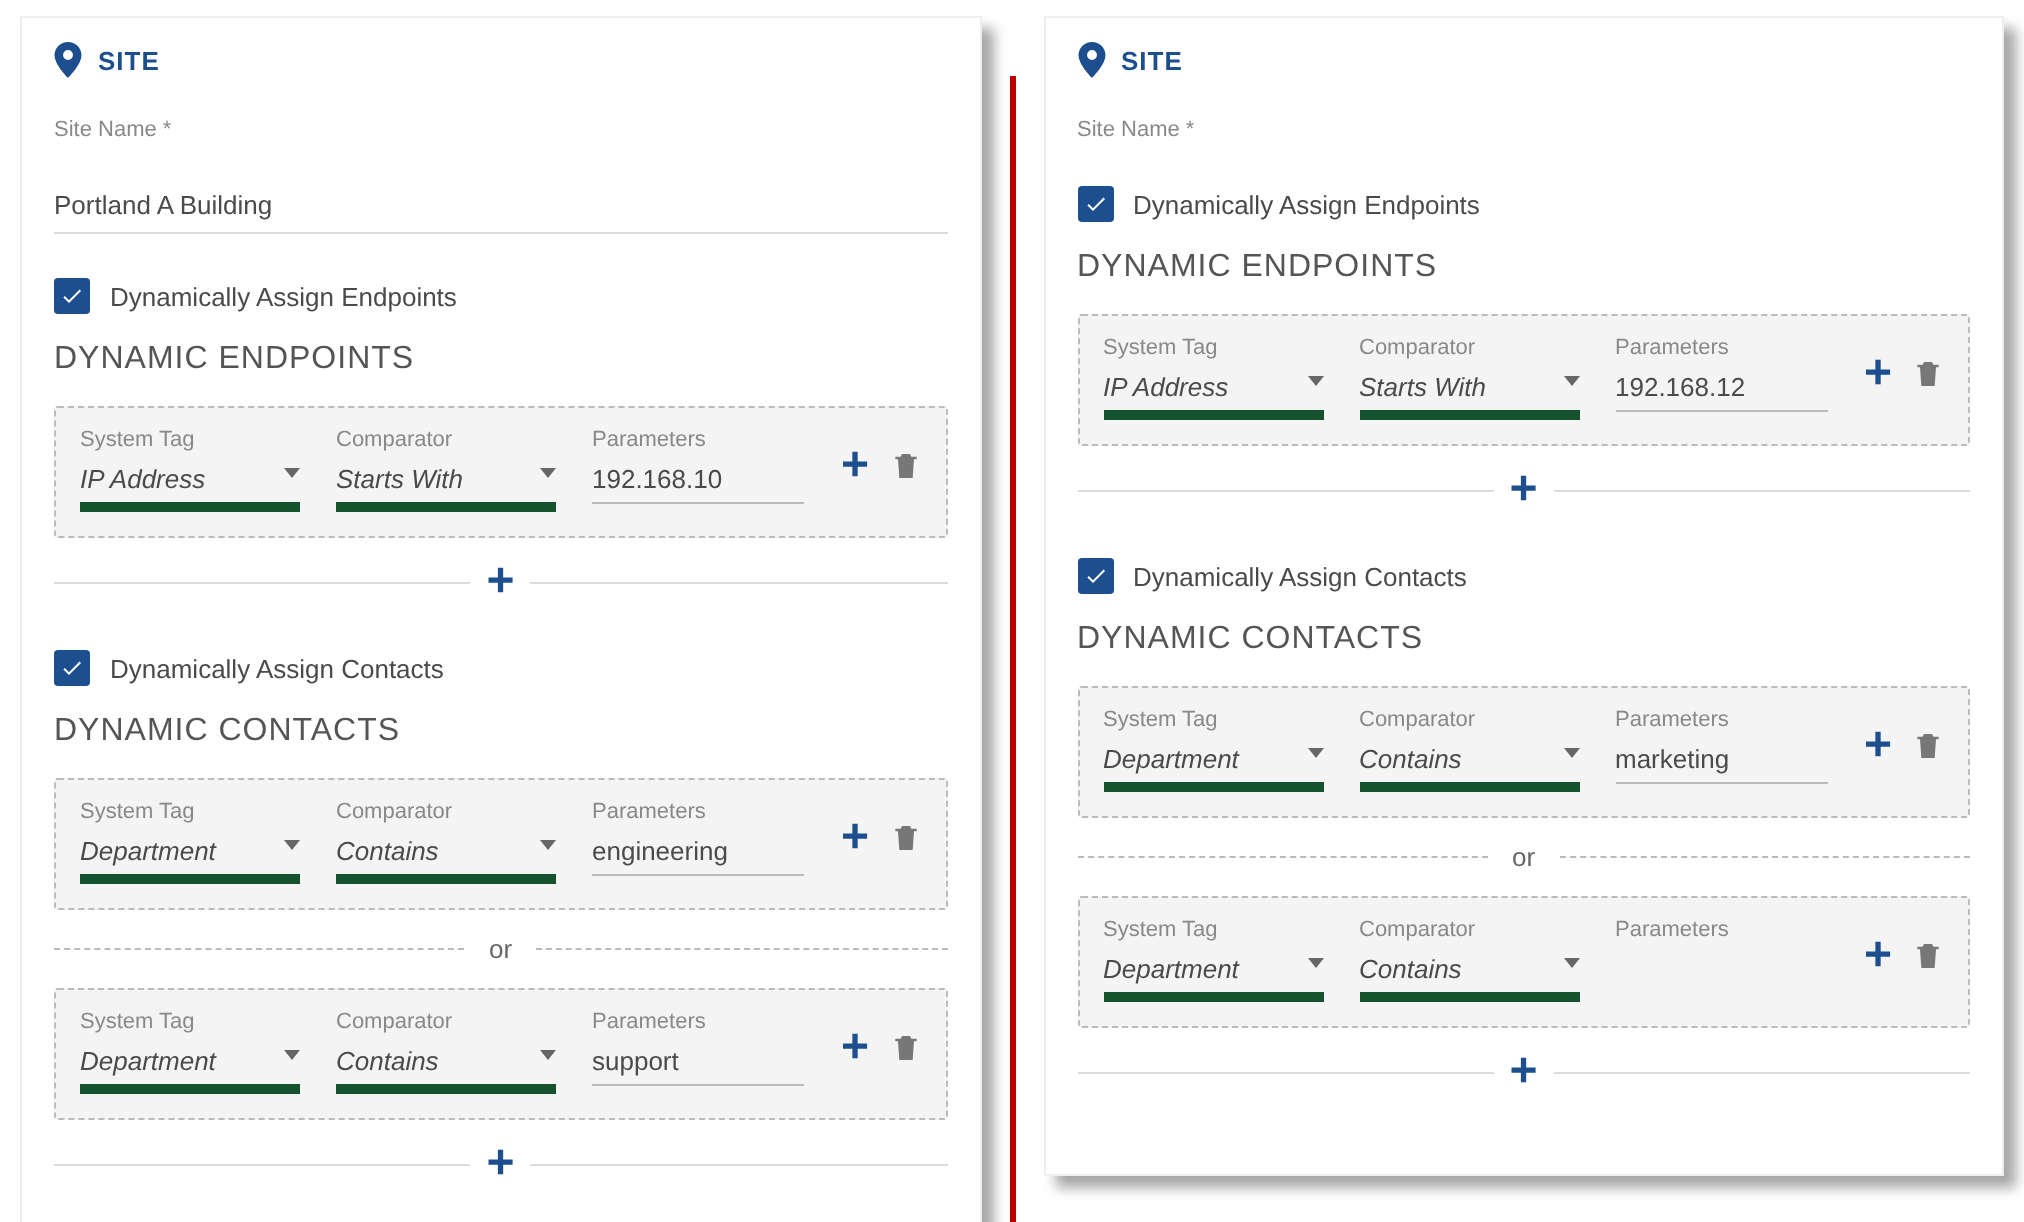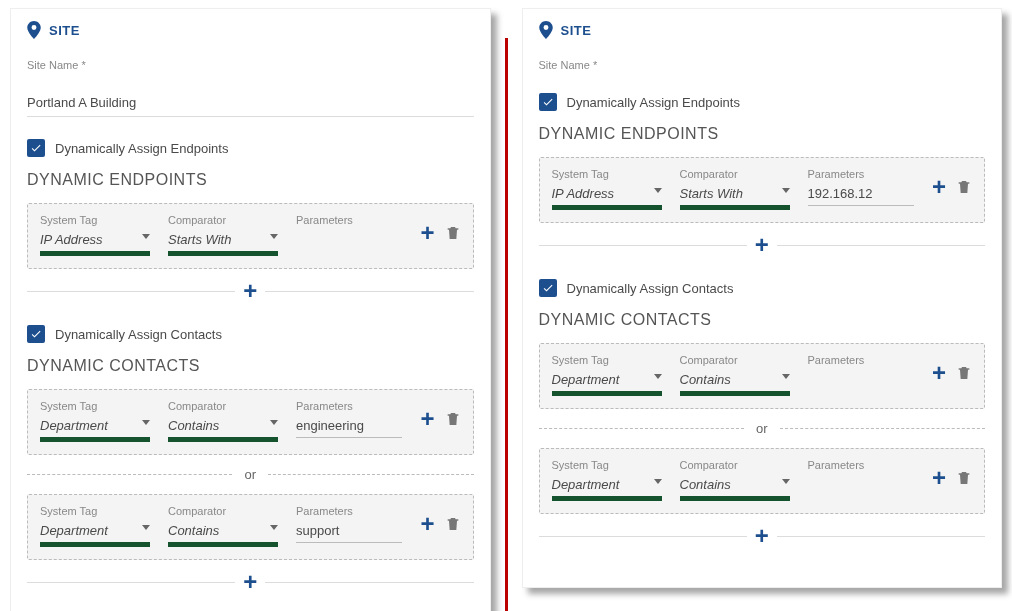--- a/index.html
+++ b/index.html
@@ -214,20 +214,21 @@
     </div>
     <div class="rule-field rf-comp">
       <span class="rule-label">Comparator</span>
       <div class="select-wrap">
         <input class="select-input" readonly="" value="Starts With" style="">
         <span class="caret"></span>
       </div>
     </div>
     <div class="rule-field rf-param">
       <span class="rule-label">Parameters</span>
+      <input class="param-input" value="192.168.10" style="">
     </div>
     <div class="rule-actions">
       <span class="icon-btn plus-big">+</span>
       <span class="icon-btn trash">
         <svg viewBox="0 0 24 24">
             <path d="M6 7h12l-1 14H7L6 7zm3-4h6l1 2h4v2H4V5h4l1-2z"></path>
           </svg>
       </span>
     </div>
   </div>
@@ -390,20 +391,21 @@
     </div>
     <div class="rule-field rf-comp">
       <span class="rule-label">Comparator</span>
       <div class="select-wrap">
         <input class="select-input" readonly="" value="Contains" style="">
         <span class="caret"></span>
       </div>
     </div>
     <div class="rule-field rf-param">
       <span class="rule-label">Parameters</span>
+      <input class="param-input" value="marketing" style="">
     </div>
     <div class="rule-actions">
       <span class="icon-btn plus-big">+</span>
       <span class="icon-btn trash">
         <svg viewBox="0 0 24 24">
             <path d="M6 7h12l-1 14H7L6 7zm3-4h6l1 2h4v2H4V5h4l1-2z"></path>
           </svg>
       </span>
     </div>
   </div>

